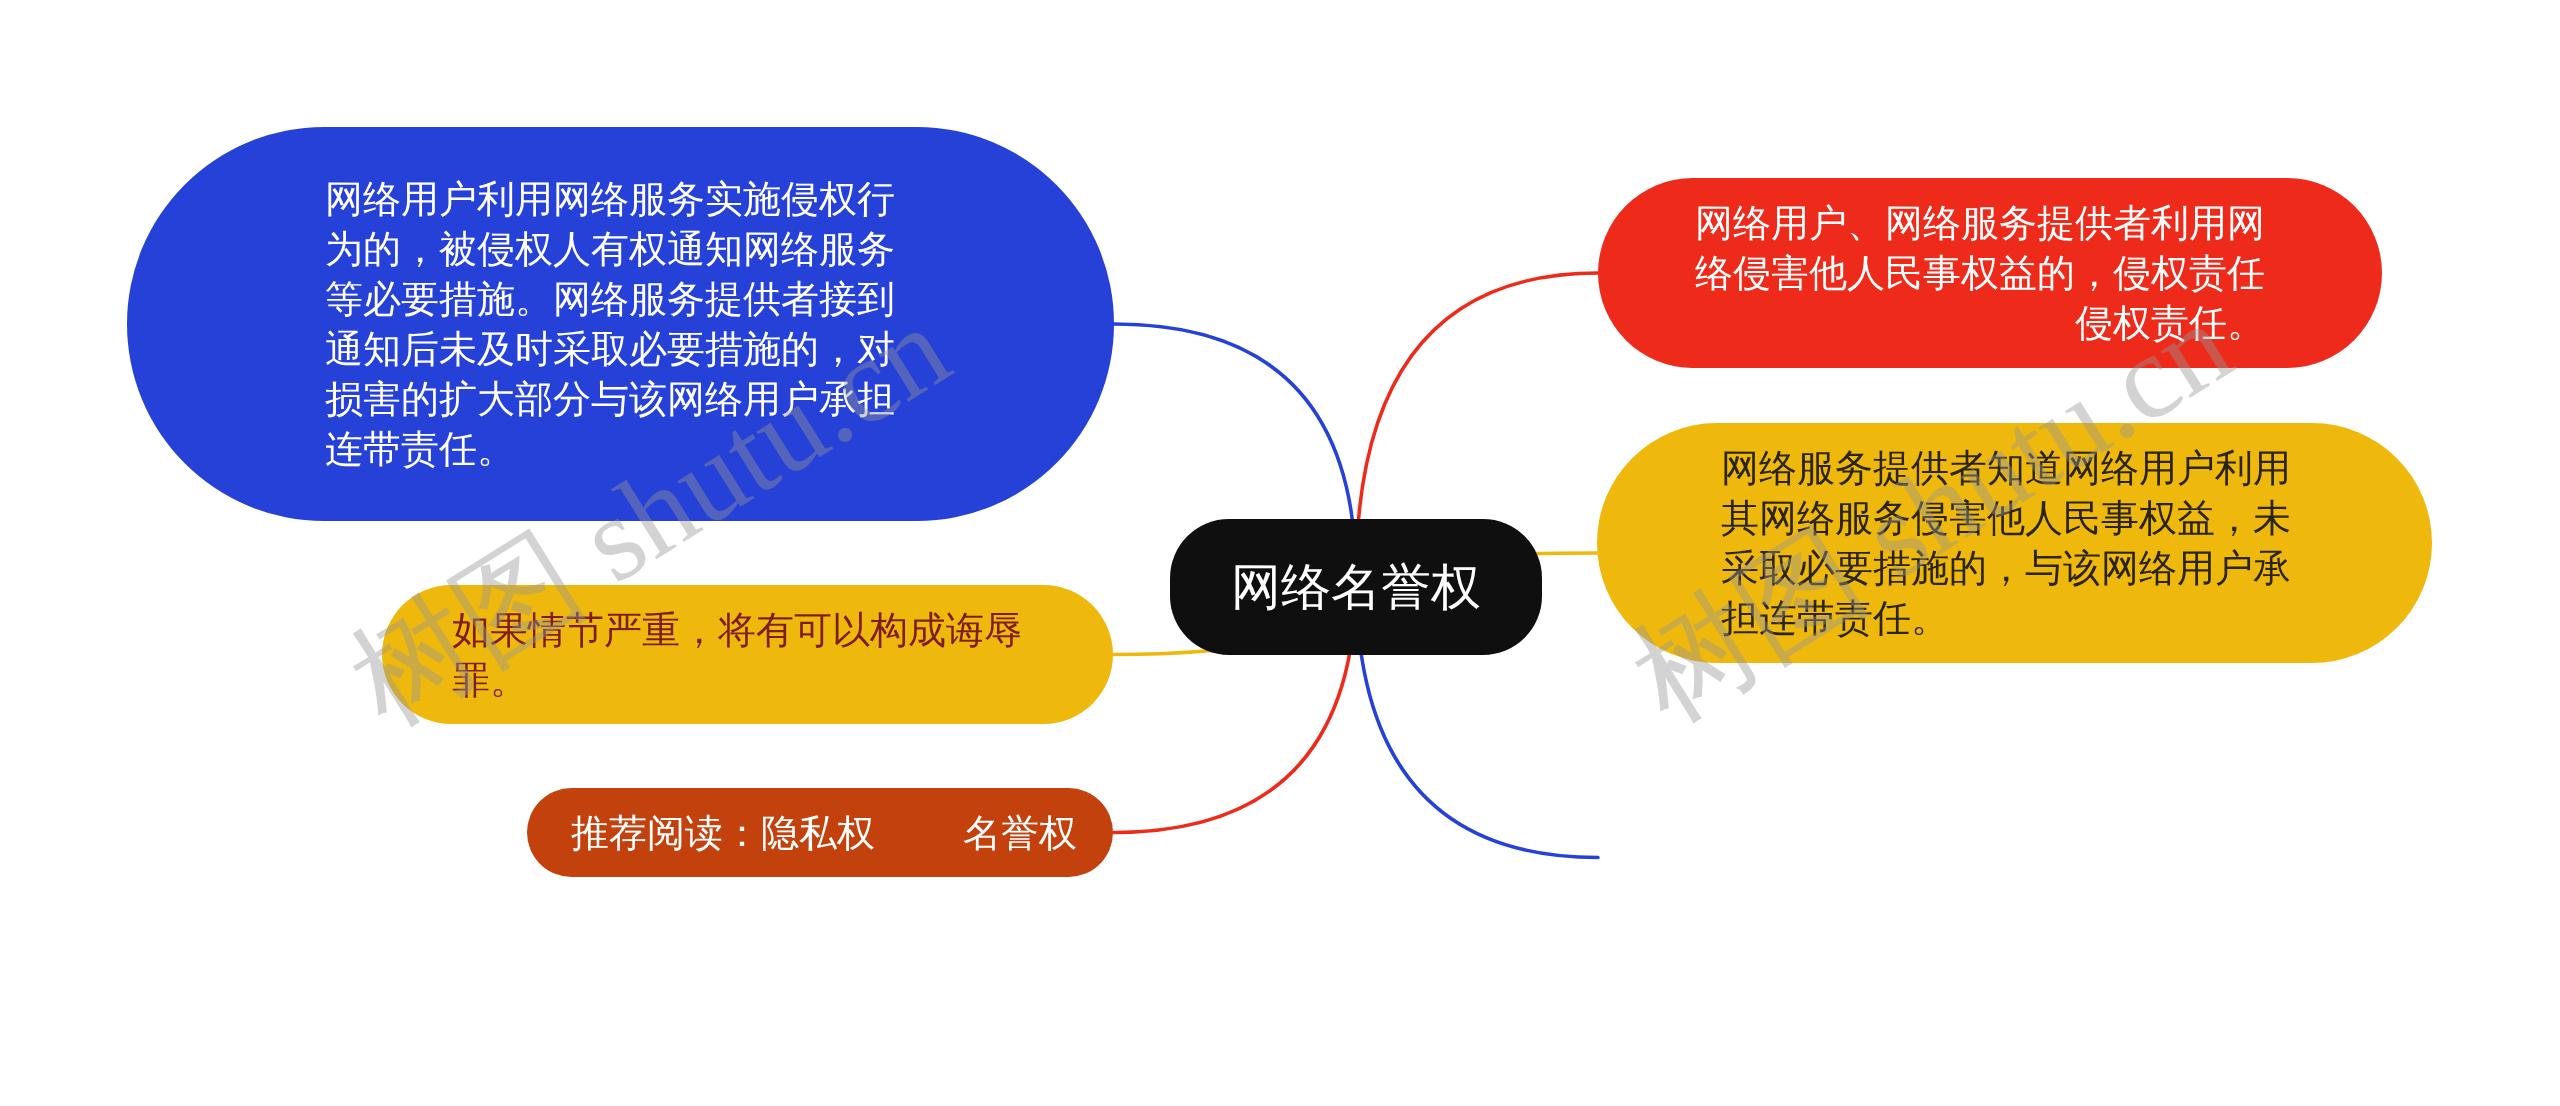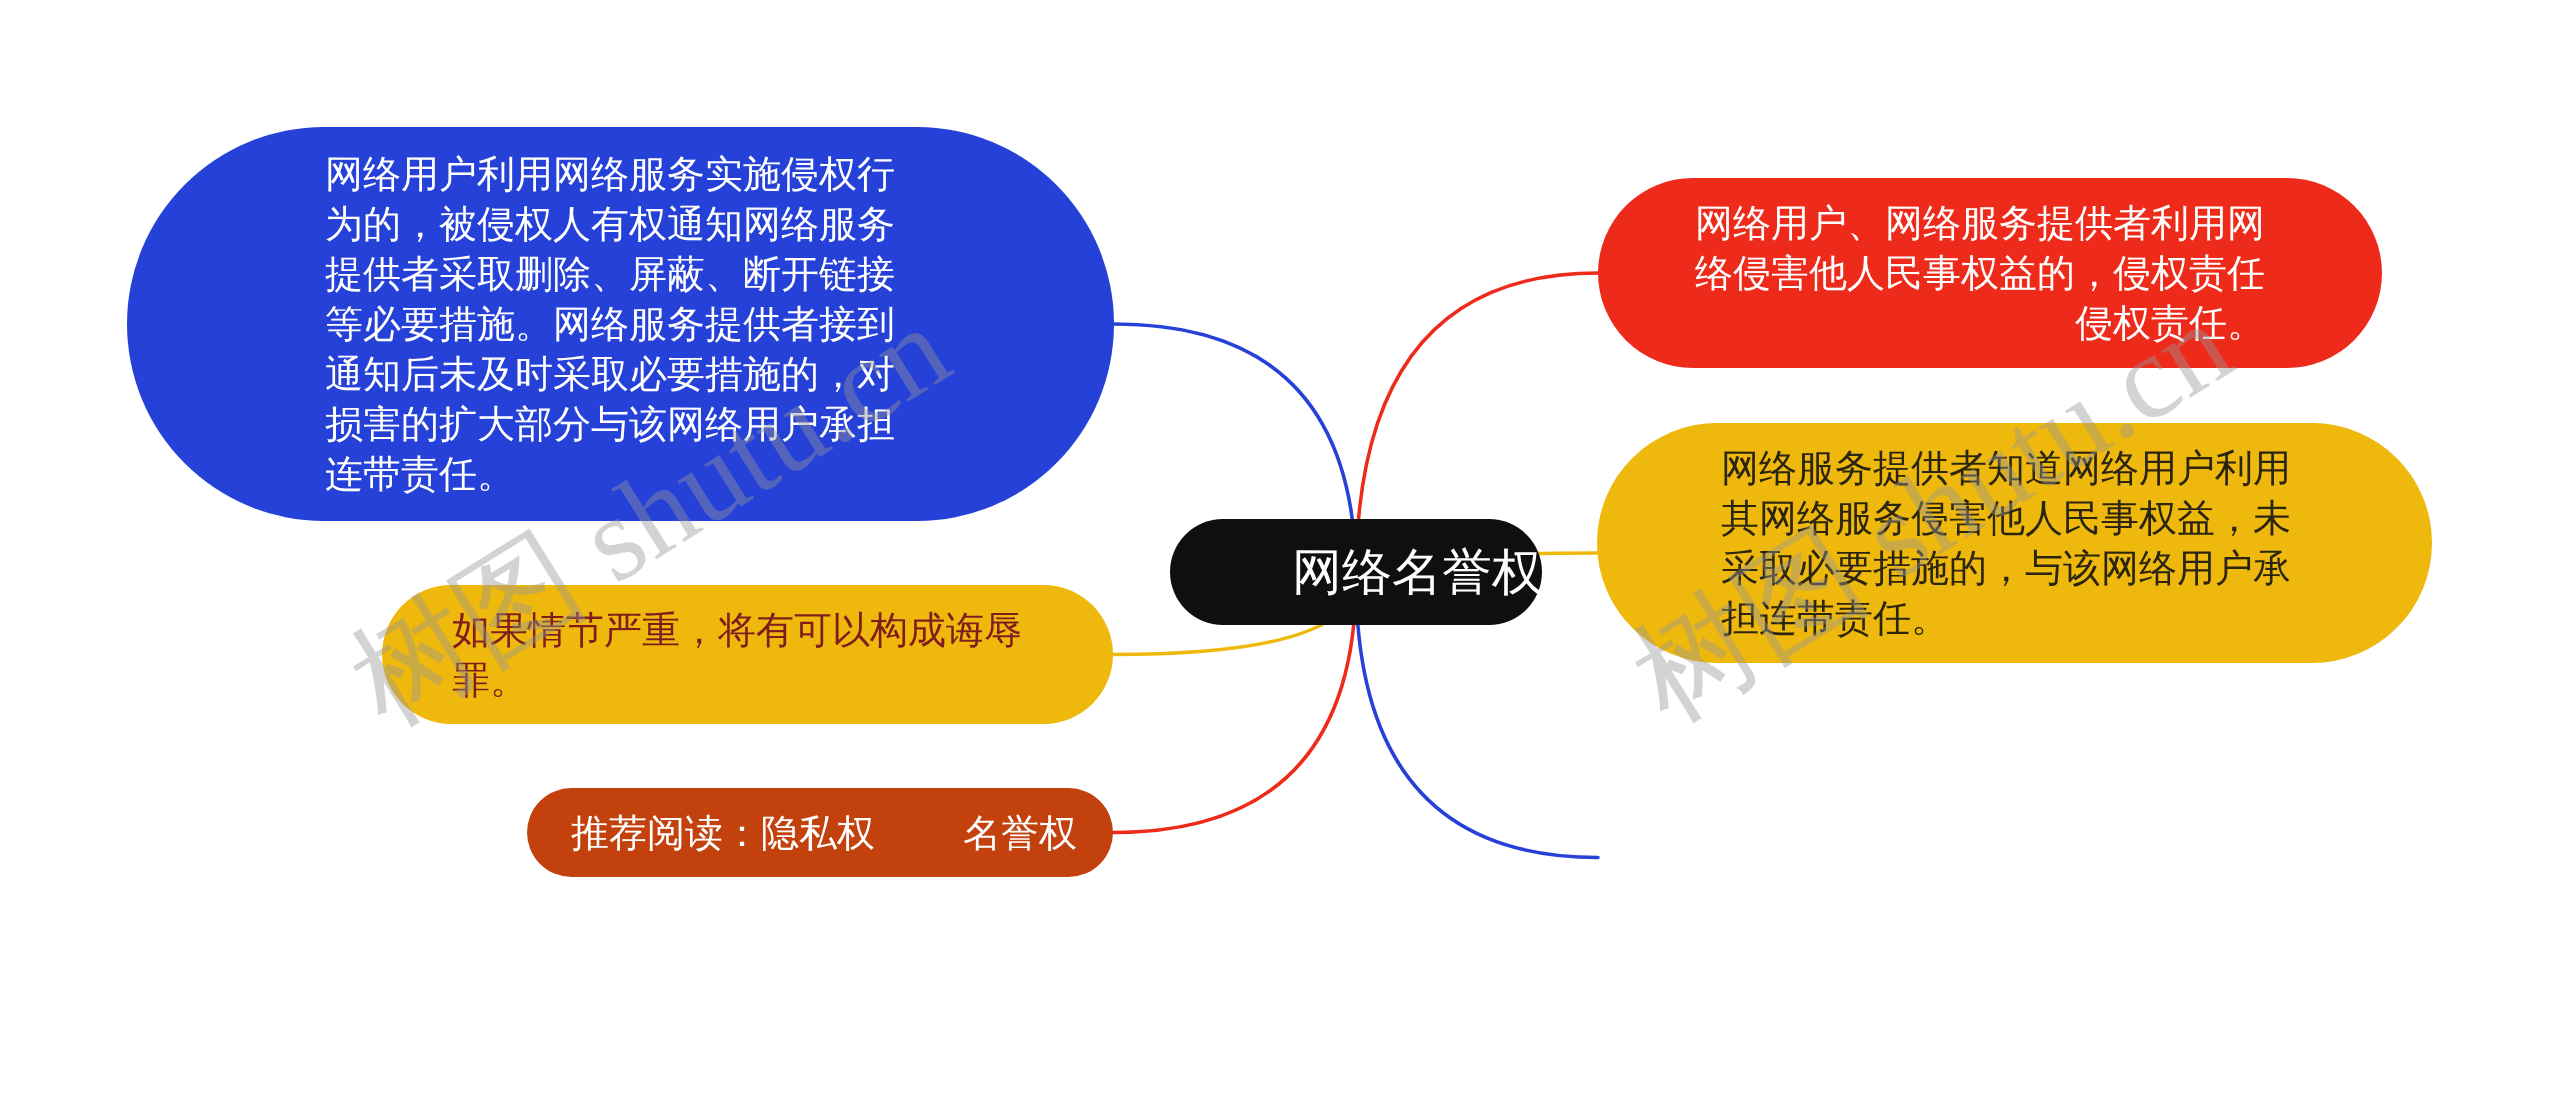--- a/index.html
+++ b/index.html
@@ -39,23 +39,23 @@
       white-space: nowrap;
     }
     .line {
       display: block;
       white-space: nowrap;
     }
     .root {
       left: 1170px;
       top: 519px;
       width: 372px;
-      height: 106px;
+      height: 136px;
       border-radius: 59px;
-      justify-content: flex-end;
+      justify-content: center;
     }
     .root .root-label {
       font-size: 50px;
       line-height: 60px;
       letter-spacing: 0;
     }
     
     .t-l1 { left: 127px;  top: 127px; width: 987px; height: 394px; border-radius: 197px; padding-left: 198px; }
     .t-l2 { left: 382px;  top: 585px; width: 731px; height: 139px; border-radius: 70px;  padding-left: 70px; }
     .t-l3 { left: 527px;  top: 788px; width: 586px; height: 89px;  border-radius: 45px;  padding-left: 44px; }
@@ -110,21 +110,20 @@
     </svg>
 
   <div class="topic root" style="background: rgb(15, 15, 15); color: rgb(255, 255, 255);">
     <span class="root-label">网络名誉权</span>
   </div>
 
   <div class="topic t-l1" style="background: rgb(37, 65, 216); color: rgb(255, 255, 255);">
     <div class="topic-text">
       <span class="line">网络用户利用网络服务实施侵权行</span>
       <span class="line">为的，被侵权人有权通知网络服务</span>
-      <span class="line">提供者采取删除、屏蔽、断开链接</span>
       <span class="line">等必要措施。网络服务提供者接到</span>
       <span class="line">通知后未及时采取必要措施的，对</span>
       <span class="line">损害的扩大部分与该网络用户承担</span>
       <span class="line">连带责任。</span>
     </div>
   </div>
 
   <div class="topic t-l2" style="background: rgb(239, 184, 12); color: #7f1d1d;">
     <div class="topic-text">
       <span class="line">如果情节严重，将有可以构成诲辱</span>

